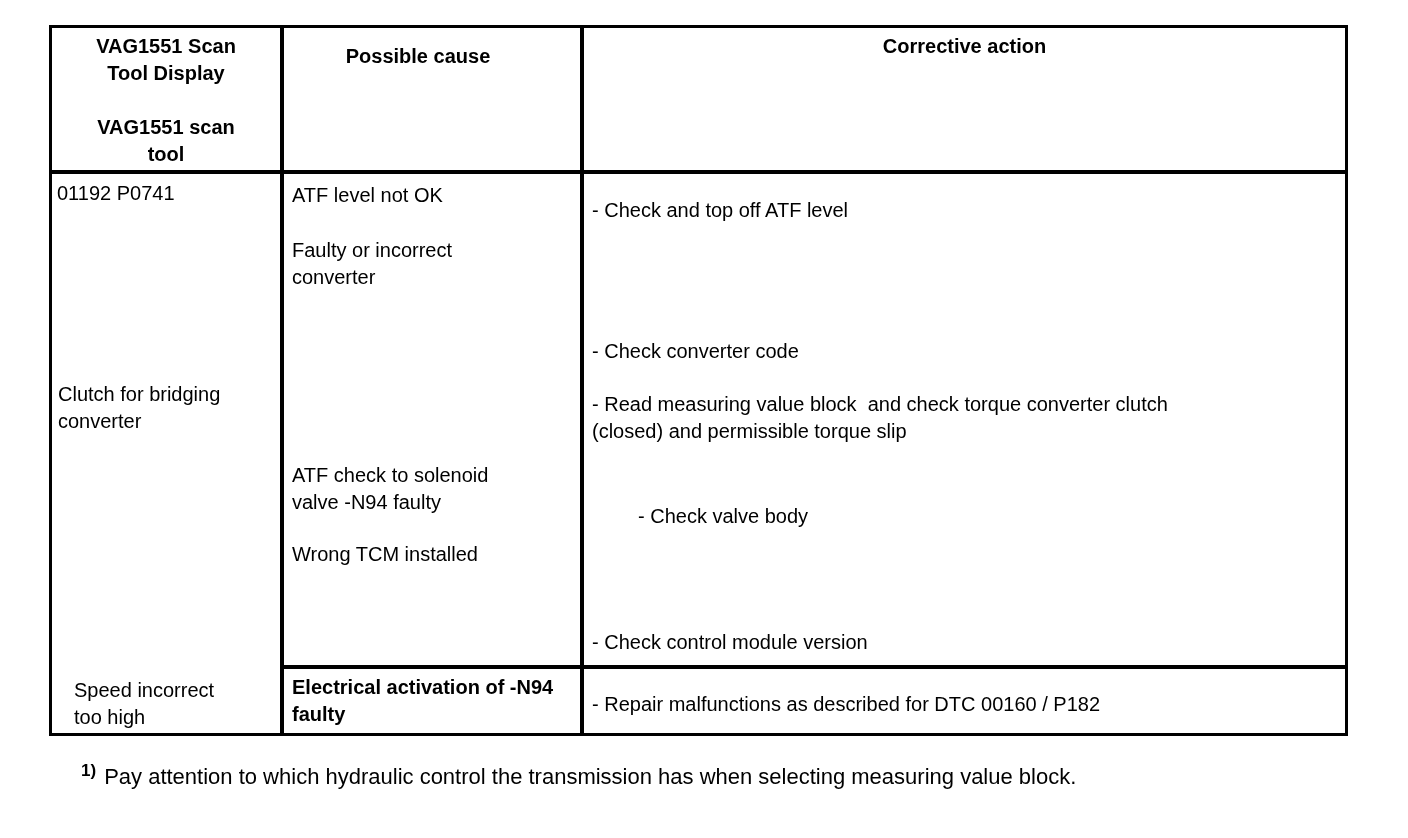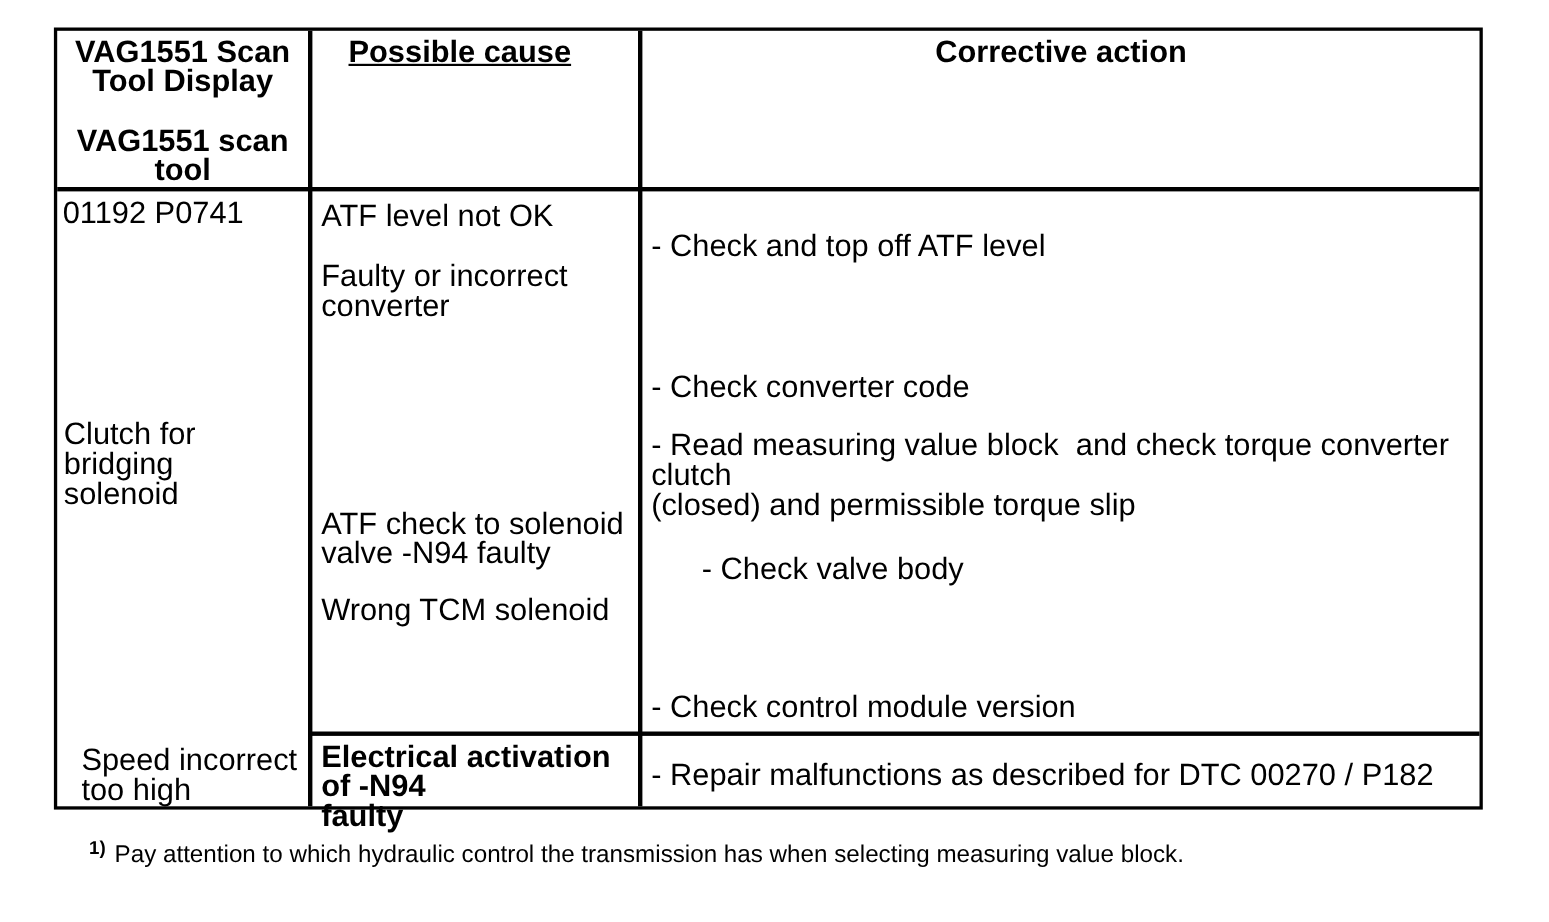--- a/index.html
+++ b/index.html
@@ -28,21 +28,21 @@
     width: 4px;
     background: #000000;
   }
   .hline {
     position: absolute;
     height: 4px;
     background: #000000;
   }
   .cell {
     position: absolute;
-    font-size: 28px;
+    font-size: 20px;
     line-height: 27px;
     white-space: pre-wrap;
   }
   .center { text-align: center; }
   .bold { font-weight: bold; }
   .footnote {
     position: absolute;
     left: 49px;
     top: 763px;
     font-size: 22px;
@@ -69,43 +69,43 @@
     <div class="vline" style="left:228px;"></div>
     <div class="vline" style="left:528px;"></div>
     <div class="hline" style="top:142px; left:0; right:0;"></div>
     <div class="hline" style="top:637px; left:228px; right:0;"></div>
 
     <div class="cell center bold" style="top:5px; left:0; width:228px;">VAG1551 Scan
 Tool Display
 
 VAG1551 scan
 tool</div>
-    <div class="cell center bold" style="top:5px; left:232px; width:268px;text-decoration:underline;">Possible cause</div>
+    <div class="cell center bold" style="top:15px; left:232px; width:268px;">Possible cause</div>
     <div class="cell center bold" style="top:5px; left:532px; width:761px;">Corrective action</div>
 
     <div class="cell" style="top:152px; left:5px; width:220px;">01192 P0741</div>
     <div class="cell" style="top:353px; left:6px; width:220px;">Clutch for bridging
-solenoid</div>
+converter</div>
     <div class="cell" style="top:649px; left:22px; width:202px;">Speed incorrect
 too high</div>
 
     <div class="cell" style="top:154px; left:240px; width:288px;">ATF level not OK</div>
     <div class="cell" style="top:209px; left:240px; width:288px;">Faulty or incorrect
 converter</div>
     <div class="cell" style="top:434px; left:240px; width:288px;">ATF check to solenoid
 valve -N94 faulty</div>
-    <div class="cell" style="top:513px; left:240px; width:288px;">Wrong TCM solenoid</div>
+    <div class="cell" style="top:513px; left:240px; width:288px;">Wrong TCM installed</div>
     <div class="cell" style="top:646px; left:240px; width:288px;font-weight:bold;">Electrical activation of -N94
 faulty</div>
 
-    <div class="cell" style="top:182px; left:540px; width:745px;">- Check and top off ATF level</div>
+    <div class="cell" style="top:169px; left:540px; width:745px;">- Check and top off ATF level</div>
     <div class="cell" style="top:310px; left:540px; width:745px;">- Check converter code</div>
     <div class="cell" style="top:363px; left:540px; width:745px;">- Read measuring value block  and check torque converter clutch
 (closed) and permissible torque slip</div>
     <div class="cell" style="top:475px; left:540px; width:745px;margin-left:46px;">- Check valve body</div>
     <div class="cell" style="top:601px; left:540px; width:745px;">- Check control module version</div>
-    <div class="cell" style="top:663px; left:540px; width:745px;">- Repair malfunctions as described for DTC 00270 / P182</div>
+    <div class="cell" style="top:663px; left:540px; width:745px;">- Repair malfunctions as described for DTC 00160 / P182</div>
 
   </div>
 
   <div class="footnote"><span class="fn-marker">1)</span><span>Pay attention to which hydraulic control the transmission has when selecting measuring value block.</span></div>
 
 </div>
 
 </body></html>

